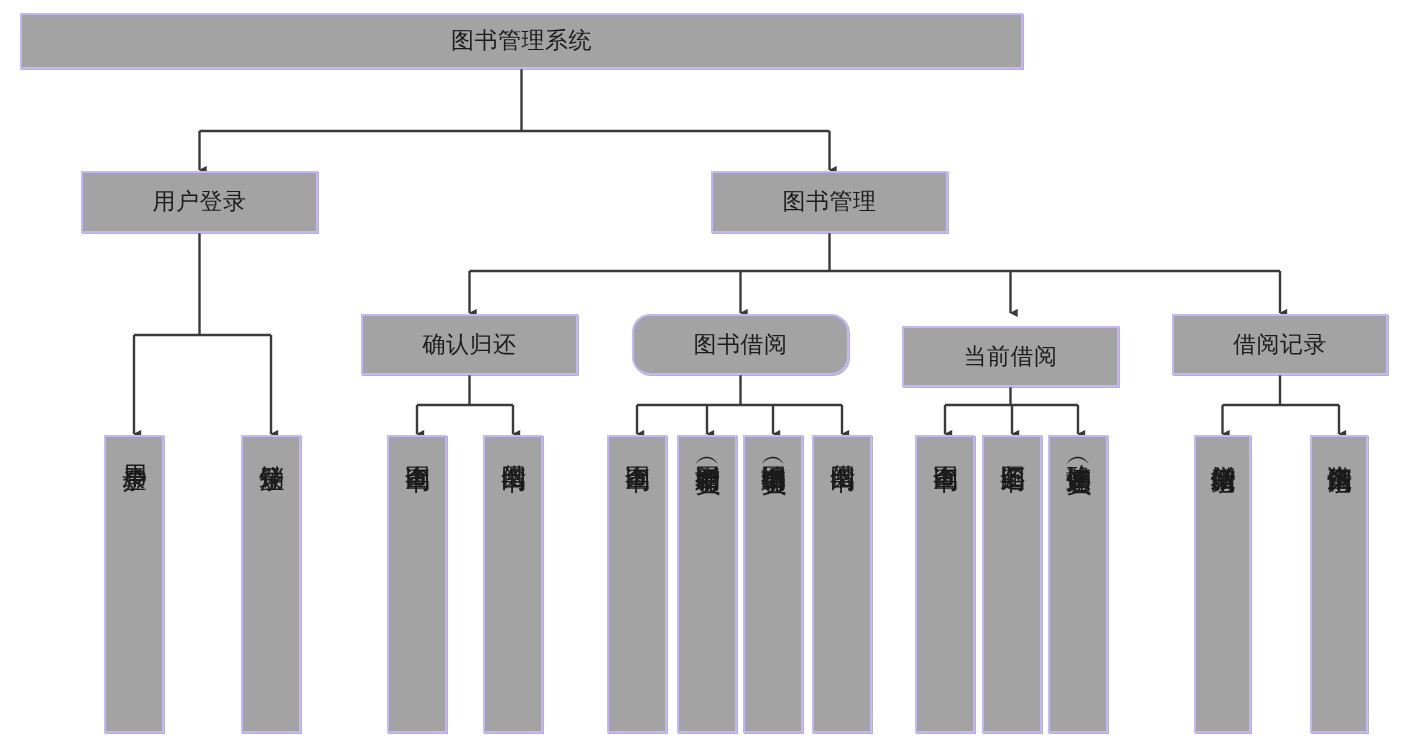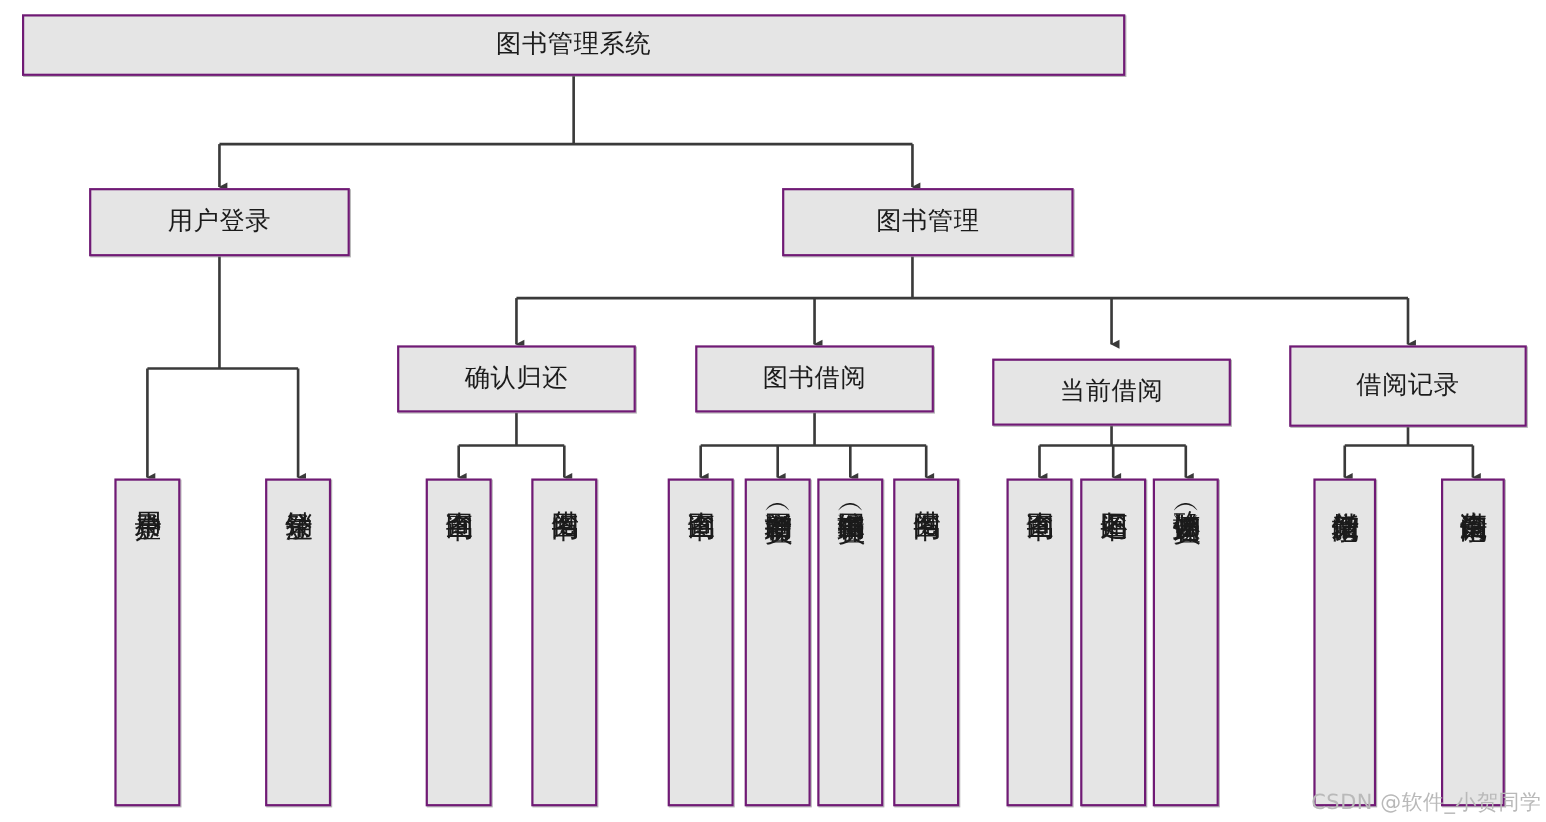--- a/index.html
+++ b/index.html
@@ -23,22 +23,22 @@
     position: absolute;
     left: 0;
     top: 0;
     width: 1405px;
     height: 747px;
     pointer-events: none;
   }
   .node {
     position: absolute;
     box-sizing: border-box;
-    background: #e5e5e5;
-    border: 2px solid #701a75;
+    background: #a3a3a3;
+    border: 2px solid #c4b5fd;
     display: flex;
     align-items: center;
     justify-content: center;
     color: #1b1b1b;
     box-shadow: 1px 1px 0 rgba(120,120,120,0.55);
   }
   .node .label {
     display: block;
     text-align: center;
     line-height: 1.02;
@@ -116,34 +116,34 @@
       </g>
   </svg>
 
   <div class="node horiz" id="n-root" style="left: 20px; top: 13px; width: 1003px; height: 56px;">
     <span class="label">图书管理系统</span>
   </div>
 
   <div class="node horiz" id="n-l1a" style="left: 81px; top: 171px; width: 237px; height: 62px;">
     <span class="label">用户登录</span>
   </div>
-  <div class="node horiz" id="n-l1b" style="left: 711px; top: 171px; width: 265px; height: 62px; align-items: center;">
+  <div class="node horiz" id="n-l1b" style="left: 711px; top: 171px; width: 237px; height: 62px; align-items: center;">
     <span class="label">图书管理</span>
   </div>
 
   <div class="node horiz" id="n-l2a" style="left: 361px; top: 314px; width: 217px; height: 61px;">
     <span class="label">确认归还</span>
   </div>
-  <div class="node horiz" id="n-l2b" style="left: 632px; top: 314px; width: 217px; height: 61px;">
+  <div class="node horiz" id="n-l2b" style="left: 632px; top: 314px; width: 217px; height: 61px; border-radius: 18px;">
     <span class="label">图书借阅</span>
   </div>
   <div class="node horiz" id="n-l2c" style="left: 902px; top: 314px; width: 217px; height: 61px; margin-top: 12px;">
     <span class="label">当前借阅</span>
   </div>
-  <div class="node horiz" id="n-l2d" style="left: 1172px; top: 314px; width: 216px; height: 74px;">
+  <div class="node horiz" id="n-l2d" style="left: 1172px; top: 314px; width: 216px; height: 61px;">
     <span class="label">借阅记录</span>
   </div>
 
   <div class="node vert" id="n-leaf1" style="left: 104px; top: 435px; width: 60px; height: 298px;">
     <span class="label">用户登录</span>
   </div>
   <div class="node vert" id="n-leaf2" style="left: 241px; top: 435px; width: 60px; height: 298px;">
     <span class="label">注销登录</span>
   </div>
   <div class="node vert" id="n-leaf3" style="left: 387px; top: 435px; width: 60px; height: 298px;">
@@ -173,14 +173,13 @@
   <div class="node vert" id="n-leaf11" style="left: 1048px; top: 435px; width: 60px; height: 298px;">
     <span class="label">确认归还（管理员）</span>
   </div>
   <div class="node vert" id="n-leaf12" style="left: 1194px; top: 435px; width: 57px; height: 298px;">
     <span class="label">新增借阅记录</span>
   </div>
   <div class="node vert" id="n-leaf13" style="left: 1310px; top: 435px; width: 58px; height: 298px;">
     <span class="label">查询借阅记录</span>
   </div>
 
-  <div class="watermark" id="wm" style="left: 1192px; top: 716px;">CSDN @软件_小贺同学</div>
 </div>
 
 </body></html>

